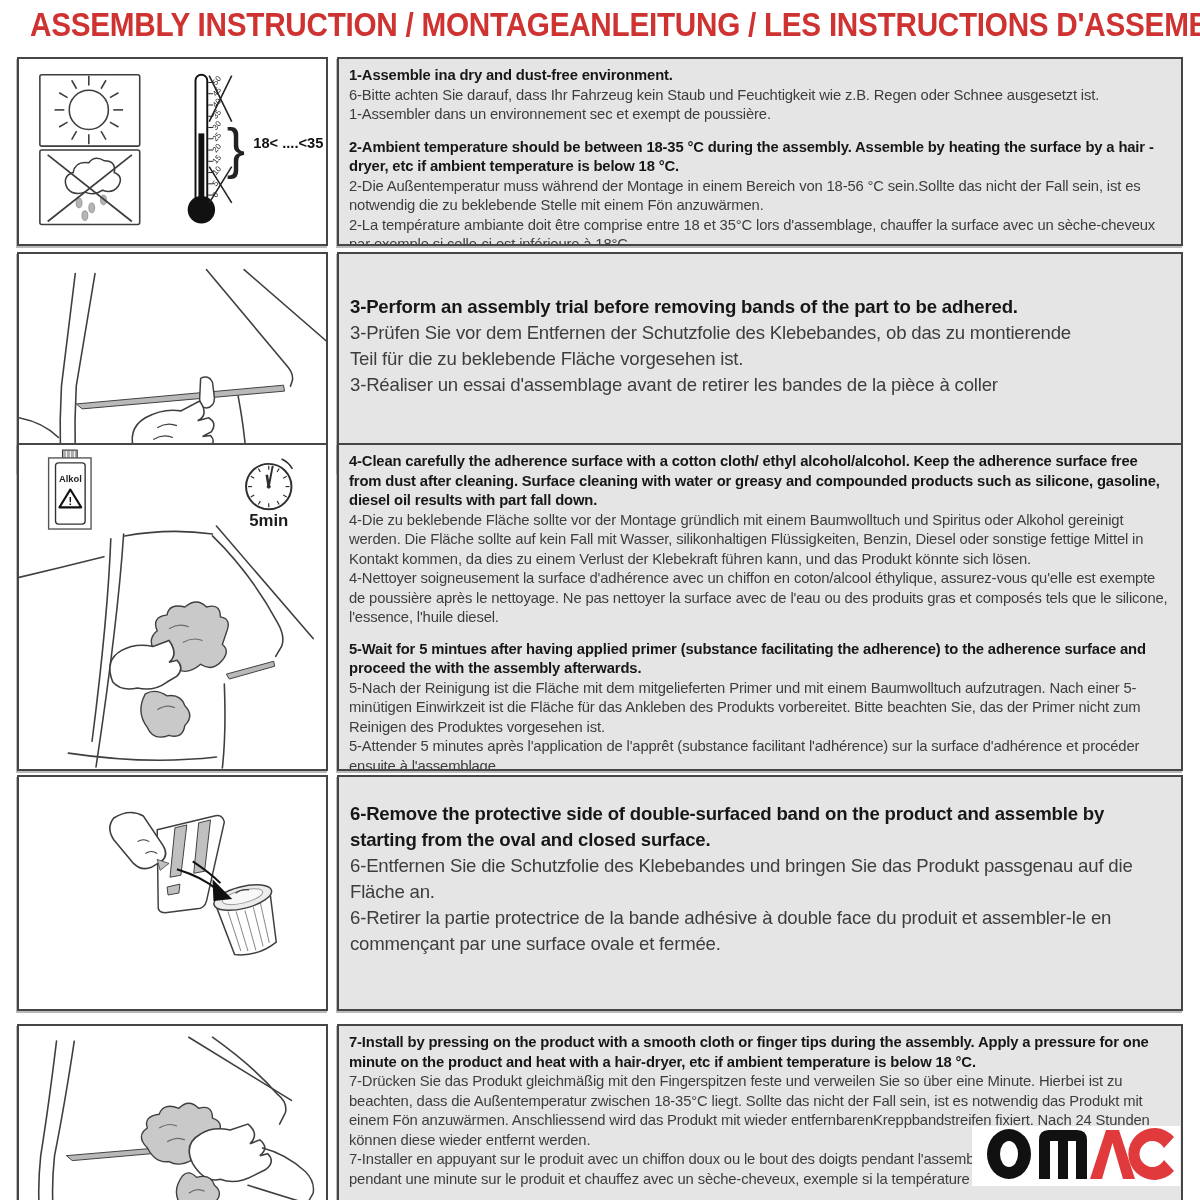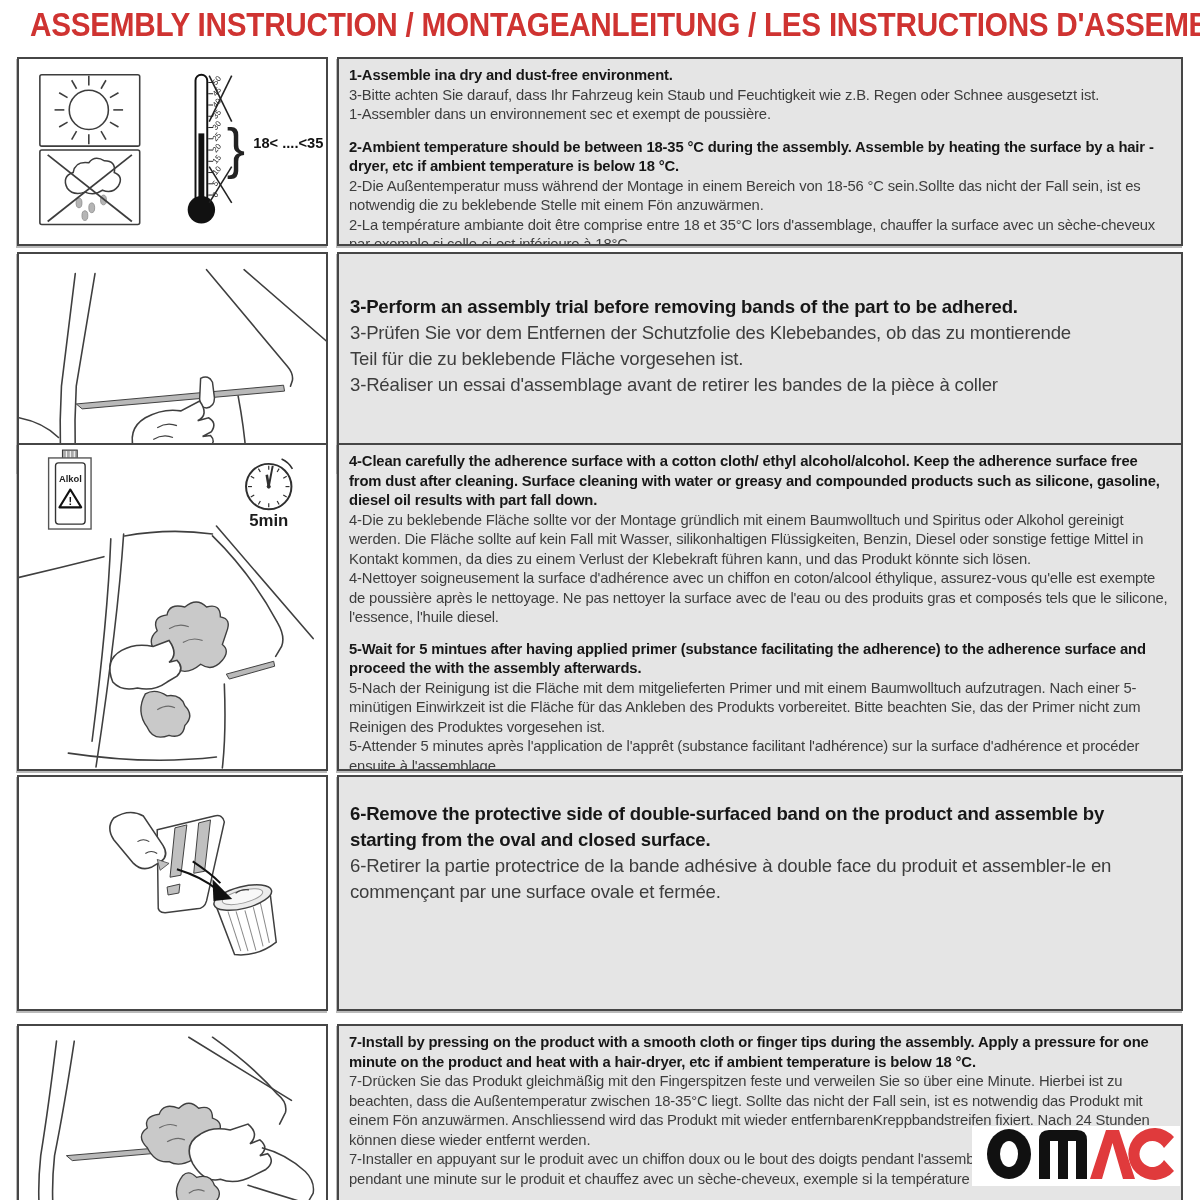--- a/index.html
+++ b/index.html
@@ -107,21 +107,21 @@
           <line x1="216" y1="17" x2="193" y2="64"></line>
         <line x1="193" y1="110" x2="216" y2="147"></line>
           <line x1="216" y1="110" x2="193" y2="147"></line>
       </g>
       <text x="211" y="110" font-size="56" fill="#222">}</text>
       <text x="238" y="91" font-size="15" font-weight="600" fill="#111">18&lt; ....&lt;35 C</text>
     </svg>
   </div>
   <div class="txt small">
     <p class="b">1-Assemble ina dry and dust-free environment.</p>
-    <p class="n">3-Bitte achten Sie darauf, dass Ihr Fahrzeug kein Staub und Feuchtigkeit wie z.B. Regen oder Schnee ausgesetzt ist.</p>
+    <p class="n">6-Bitte achten Sie darauf, dass Ihr Fahrzeug kein Staub und Feuchtigkeit wie z.B. Regen oder Schnee ausgesetzt ist.</p>
     <p class="n">1-Assembler dans un environnement sec et exempt de poussière.</p>
     <div class="gap"></div>
     <p class="b">2-Ambient temperature should be between 18-35 °C  during the assembly. Assemble by heating the surface by a hair -dryer, etc if ambient temperature is below 18 °C.</p>
     <p class="n">2-Die Außentemperatur muss während der Montage in einem Bereich von 18-56 °C  sein.Sollte das nicht der Fall sein, ist es notwendig die zu beklebende Stelle mit einem Fön anzuwärmen.</p>
     <p class="n">2-La température ambiante doit être comprise entre 18 et 35°C lors d'assemblage, chauffer la surface avec un sèche-cheveux par exemple si celle-ci est inférieure à 18°C.</p>
   </div>
 </div>
 
 <div class="row row2">
   <div class="fig">
@@ -244,20 +244,21 @@
       </g>
       <g fill="none" stroke="#111" stroke-width="2">
         <path d="M160,68 Q186,76 201,89"></path>
         <path d="M176,60 Q194,72 204,82"></path>
         <path d="M196,78 L216,98 L197,100 Z" fill="#111" stroke="none"></path>
       </g>
     </svg>
   </div>
   <div class="txt big">
     <p class="b">6-Remove the protective side of double-surfaced band on the product and assemble by starting from the oval and closed surface.</p>
+    <p class="n">6-Entfernen Sie die Schutzfolie des Klebebandes und bringen Sie das Produkt passgenau auf die Fläche an.</p>
     <p class="n">6-Retirer la partie protectrice de la bande adhésive à double face du produit et assembler-le en commençant par une surface ovale et fermée.</p>
   </div>
 </div>
 
 <div class="row row5">
   <div class="fig">
     <svg viewBox="0 0 311 188">
       <g stroke="#3f3f3f" stroke-width="1.6" fill="none" stroke-linecap="round">
         <path d="M38,4 Q30,70 22,120 Q18,158 22,188"></path>
         <path d="M56,4 Q46,70 36,120 Q32,158 36,188"></path>

